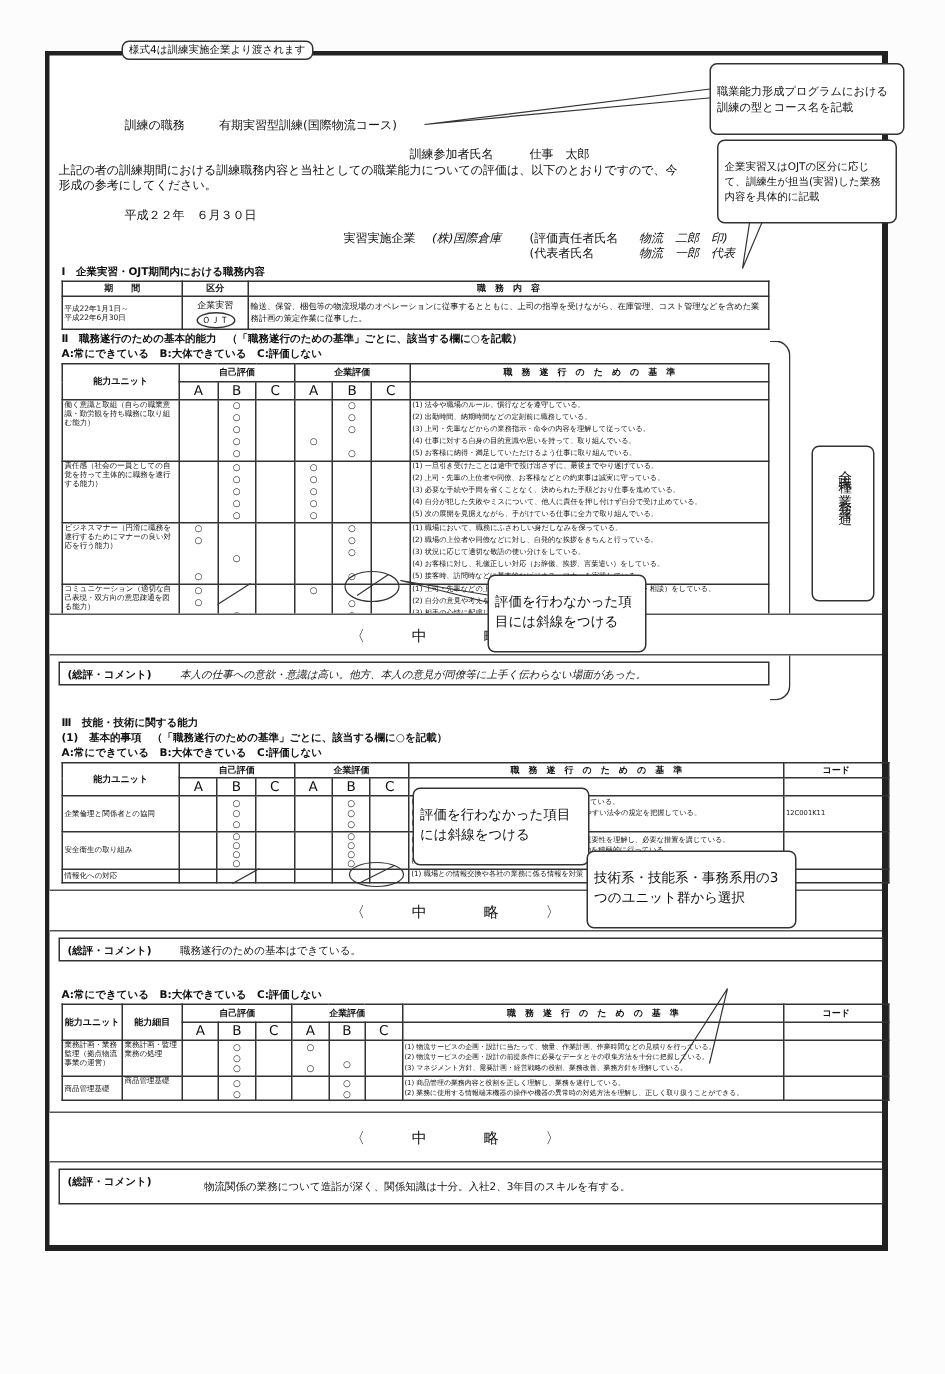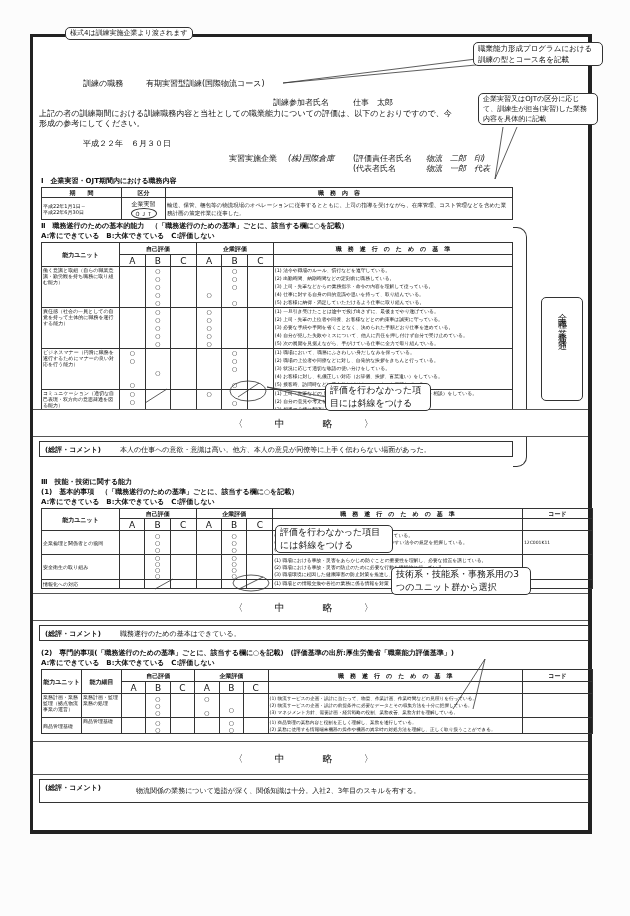--- a/index.html
+++ b/index.html
@@ -11,21 +11,21 @@
     border: 3px solid #222; border-right-width: 4px; border-bottom-width: 4px; background: #fff;
   }
   .abs { position: absolute; }
   .t { font-size: 8px; line-height: 10px; white-space: nowrap; }
   .title { font-size: 17px; font-weight: bold; letter-spacing: 0.5px; }
   .bold { font-weight: bold; }
   .ital { font-style: italic; }
 
   .callout {
     position: absolute; background: #fff; border: 1px solid #333; border-radius: 5px;
-    padding: 0 4px; font-size: 8px; line-height: 11px; z-index: 5;
+    padding: 12px 4px; font-size: 8px; line-height: 11px; z-index: 5;
   }
   .callout.big { font-size: 9px; line-height: 13px; }
 
   table.grid { border-collapse: collapse; position: absolute; }
   table.grid td, table.grid th { border: 1px solid #333; font-size: 5px; line-height: 6px; padding: 0 1px; vertical-align: middle; font-weight: normal; }
   table.grid th.h { font-size: 6px; font-weight: bold; text-align: center; }
   table.grid td.abc { text-align: center; font-size: 9px; line-height: 10px; font-weight: normal; }
 
   .gap {
     position: absolute; left: 0; width: 100%; background: #fff; z-index: 3;
@@ -36,21 +36,21 @@
   .commentbox { position: absolute; border: 1px solid #333; height: 16px; }
   .vert { writing-mode: vertical-rl; font-size: 9px; letter-spacing: 4px; }
 
   .brace { position: absolute; border: 1px solid #333; border-left: none; border-radius: 0 10px 10px 0; }
 </style>
 </head>
 <body>
 
 <div class="sheet">
 
-  <div class="callout" style="left:32px;top:-10px;font-size:7px;line-height:9px;padding:1px 4px;">様式4は訓練実施企業より渡されます</div>
+  <div class="callout" style="left:48px;top:-10px;font-size:7px;line-height:9px;padding:1px 4px;">様式4は訓練実施企業より渡されます</div>
   <div class="callout" style="left:440px;top:5px;width:130px;white-space:normal;font-size:7.5px;">職業能力形成プログラムにおける訓練の型とコース名を記載</div>
   <svg class="abs" style="left:230px;top:20px;z-index:4" width="215" height="30">
       <polyline points="213,2 20,26 213,8" fill="none" stroke="#333" stroke-width="0.8"></polyline>
     </svg>
 
   <div class="abs t" style="left:50px;top:42px;">訓練の職務</div>
   <div class="abs t" style="left:113px;top:42px;">有期実習型訓練(国際物流コース)</div>
   <div class="abs t" style="left:240px;top:61px;">訓練参加者氏名</div>
   <div class="abs t" style="left:320px;top:61px;">仕事　太郎</div>
   <div class="abs t" style="left:6px;top:72px;width:550px;overflow:hidden;">上記の者の訓練期間における訓練職務内容と当社としての職業能力についての評価は、以下のとおりですので、今</div>
@@ -187,21 +187,21 @@
     <div class="gap-label" style="top:7px;">〈 中　略 〉</div>
   </div>
 
   <div class="brace" style="left:480px;top:190px;width:14px;height:240px;"></div>
   <div class="callout" style="left:508px;top:260px;width:42px;height:104px;padding:8px 0;display:flex;justify-content:center;">
     <span class="vert">全職種・業務共通</span>
   </div>
 
   <div class="commentbox" style="left:6px;top:404px;width:474px;">
     <span class="abs t bold" style="left:5px;top:3px;font-size:7px;">(総評・コメント)</span>
-    <span class="abs t" style="left:80px;top:3px;font-size:7px;">本人の仕事への意欲・意識は高い。他方、本人の意見が同僚等に上手く伝わらない場面があった。</span>
+    <span class="abs t" style="left:80px;top:3px;font-size:7px;font-style:italic;">本人の仕事への意欲・意識は高い。他方、本人の意見が同僚等に上手く伝わらない場面があった。</span>
   </div>
 
   <div class="abs t bold" style="left:8px;top:440px;font-size:7px;">Ⅲ　技能・技術に関する能力</div>
   <div class="abs t bold" style="left:8px;top:450px;font-size:7px;">(1)　基本的事項　（「職務遂行のための基準」ごとに、該当する欄に○を記載）</div>
   <div class="abs t bold" style="left:8px;top:460px;font-size:7px;">A:常にできている　B:大体できている　C:評価しない</div>
 
   <table class="grid" style="left:8px;top:471px;width:552px;">
     <tbody>
         <tr style="height:10px;">
       <th class="h" rowspan="2" style="width:78px;">能力ユニット</th>
@@ -275,21 +275,20 @@
 
   <div class="gap" style="top:556px;height:28px;">
     <div class="gap-label" style="top:7px;">〈 中　略 〉</div>
   </div>
 
   <div class="commentbox" style="left:6px;top:588px;width:550px;">
     <span class="abs t bold" style="left:5px;top:3px;font-size:7px;">(総評・コメント)</span>
     <span class="abs t" style="left:80px;top:3px;font-size:7px;">職務遂行のための基本はできている。</span>
   </div>
 
-  <div class="abs t bold" style="left:8px;top:611px;font-size:7px;">(2)　専門的事項(「職務遂行のための基準」ごとに、該当する欄に○を記載)　(評価基準の出所:厚生労働省「職業能力評価基準」)</div>
   <div class="abs t bold" style="left:8px;top:621px;font-size:7px;">A:常にできている　B:大体できている　C:評価しない</div>
 
   <table class="grid" style="left:8px;top:632px;width:552px;">
     <tbody>
         <tr style="height:12px;">
       <th class="h" rowspan="2" style="width:40px;">能力ユニット</th>
       <th class="h" rowspan="2" style="width:40px;">能力細目</th>
       <th class="h" colspan="3" style="width:66px;">自己評価</th>
       <th class="h" colspan="3" style="width:66px;">企業評価</th>
       <th class="h">職　務　遂　行　の　た　め　の　基　準</th>

